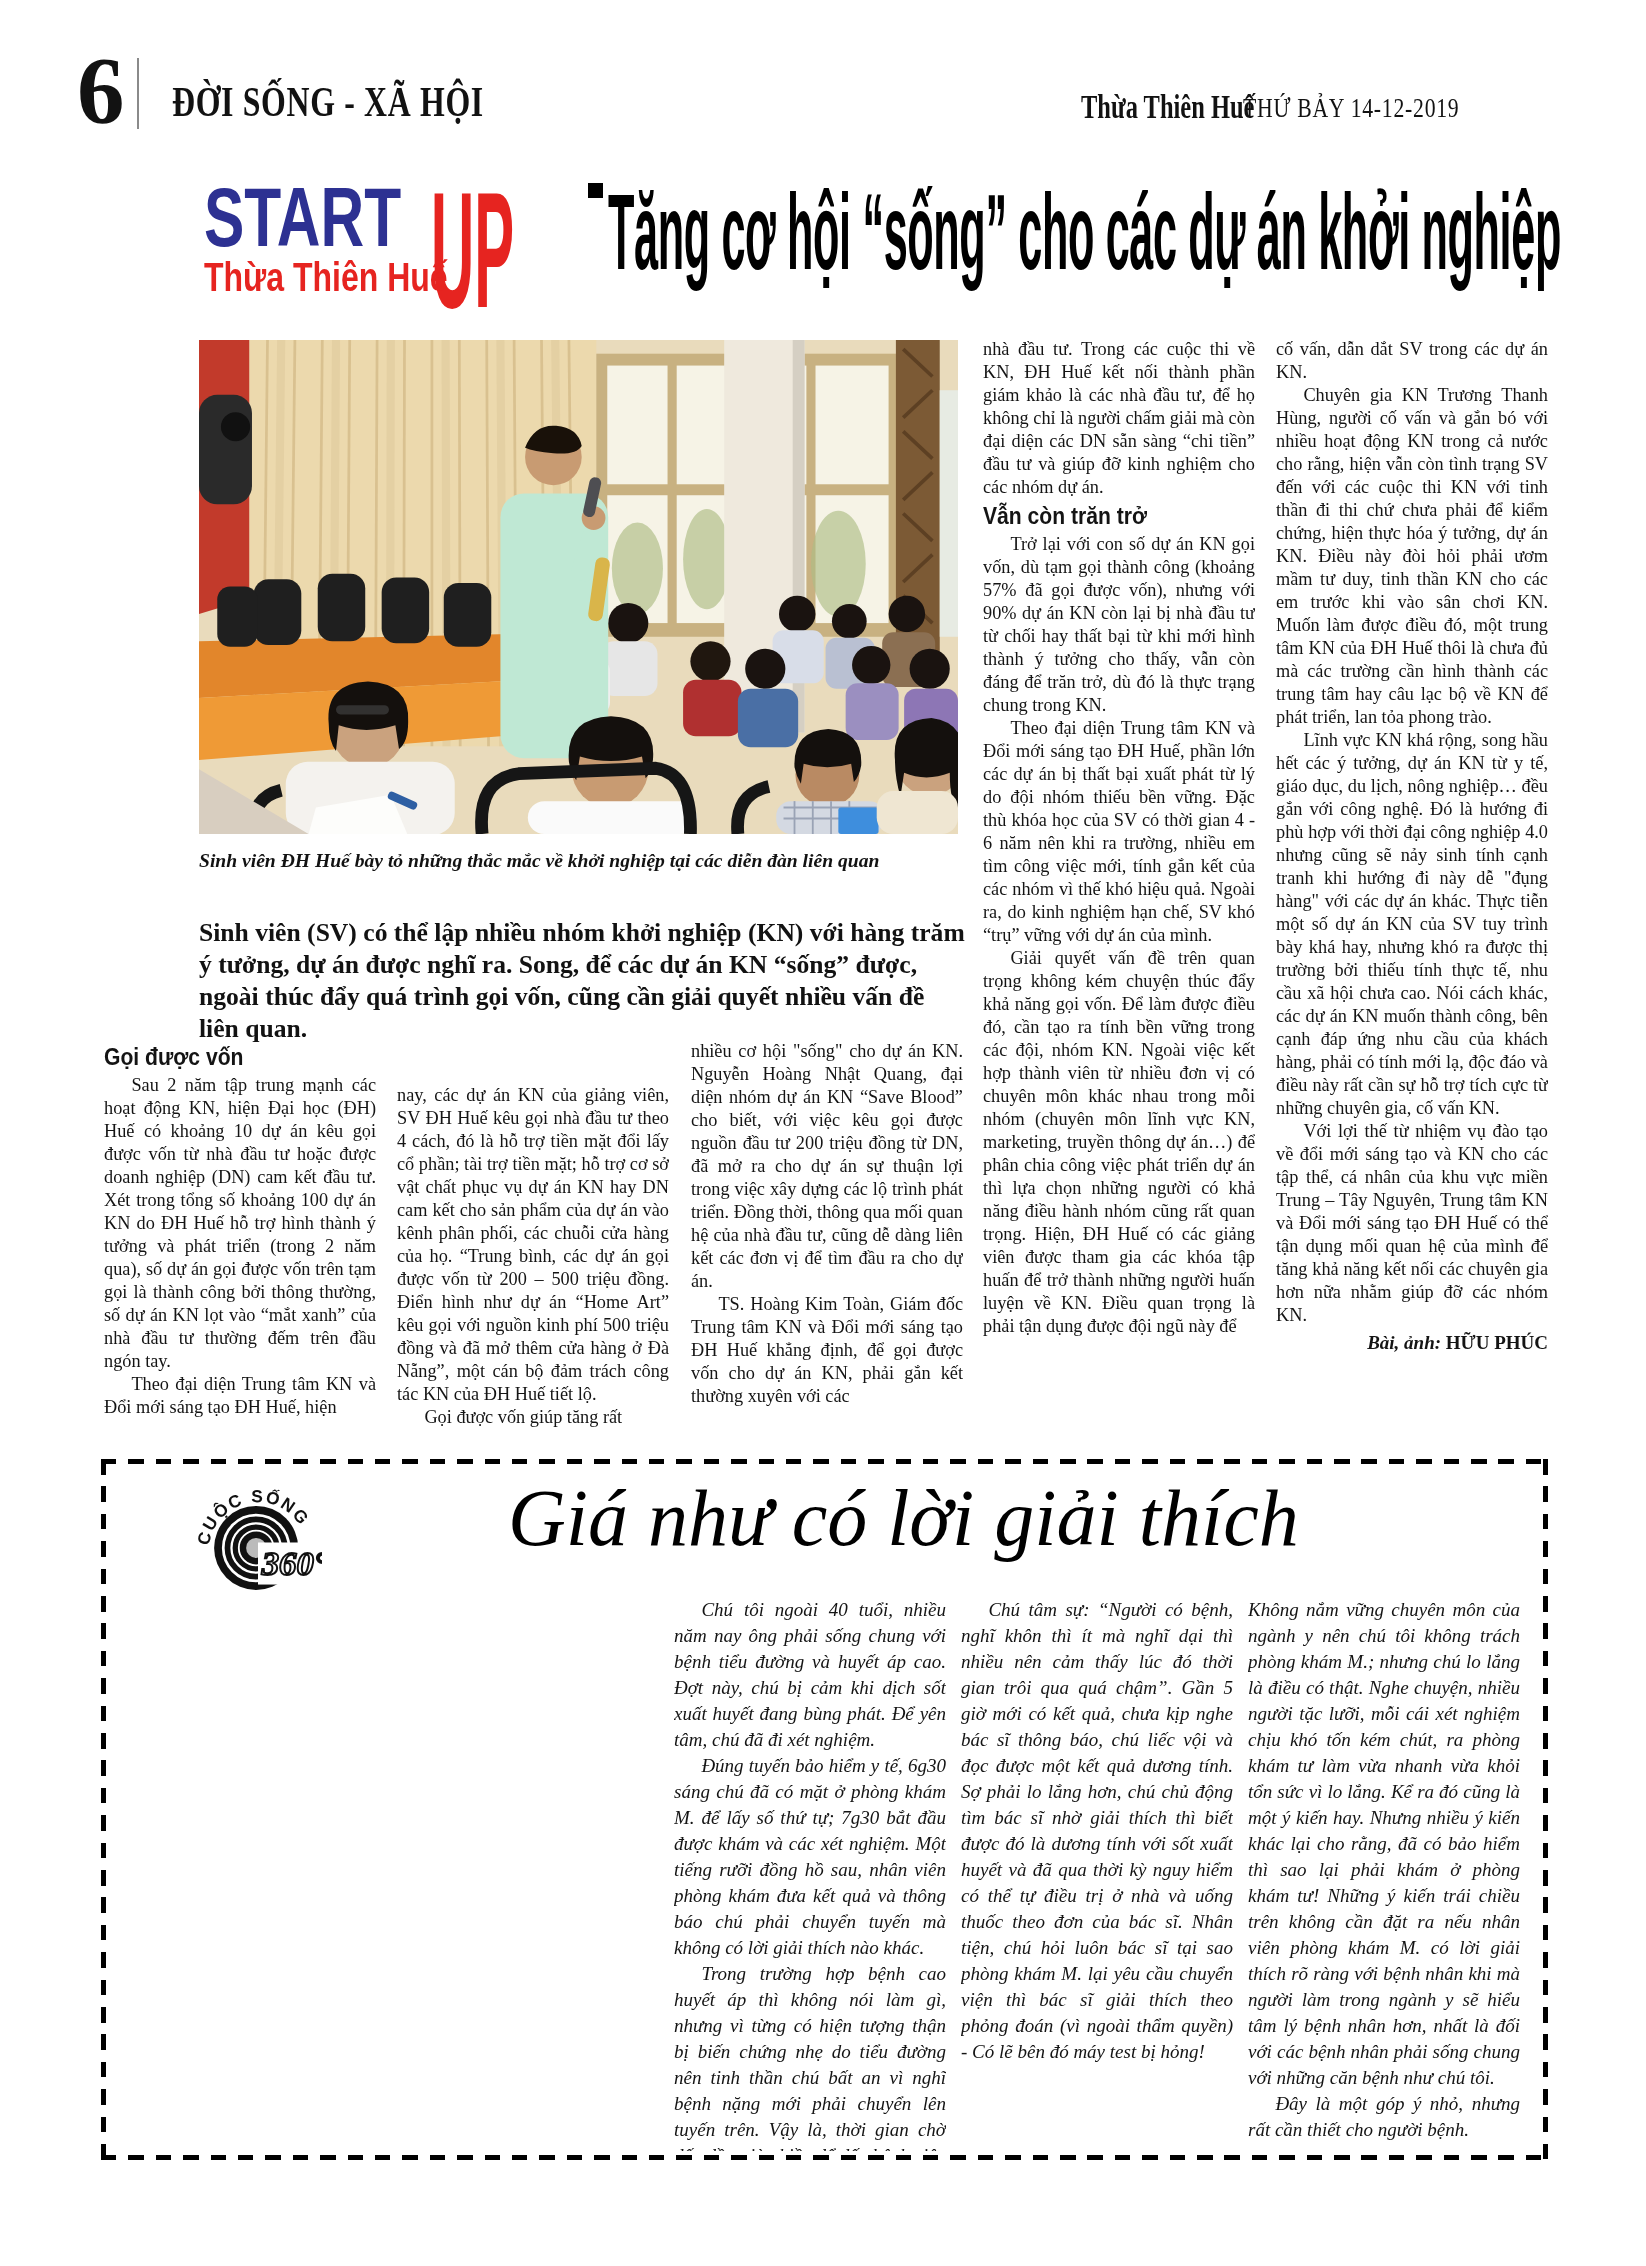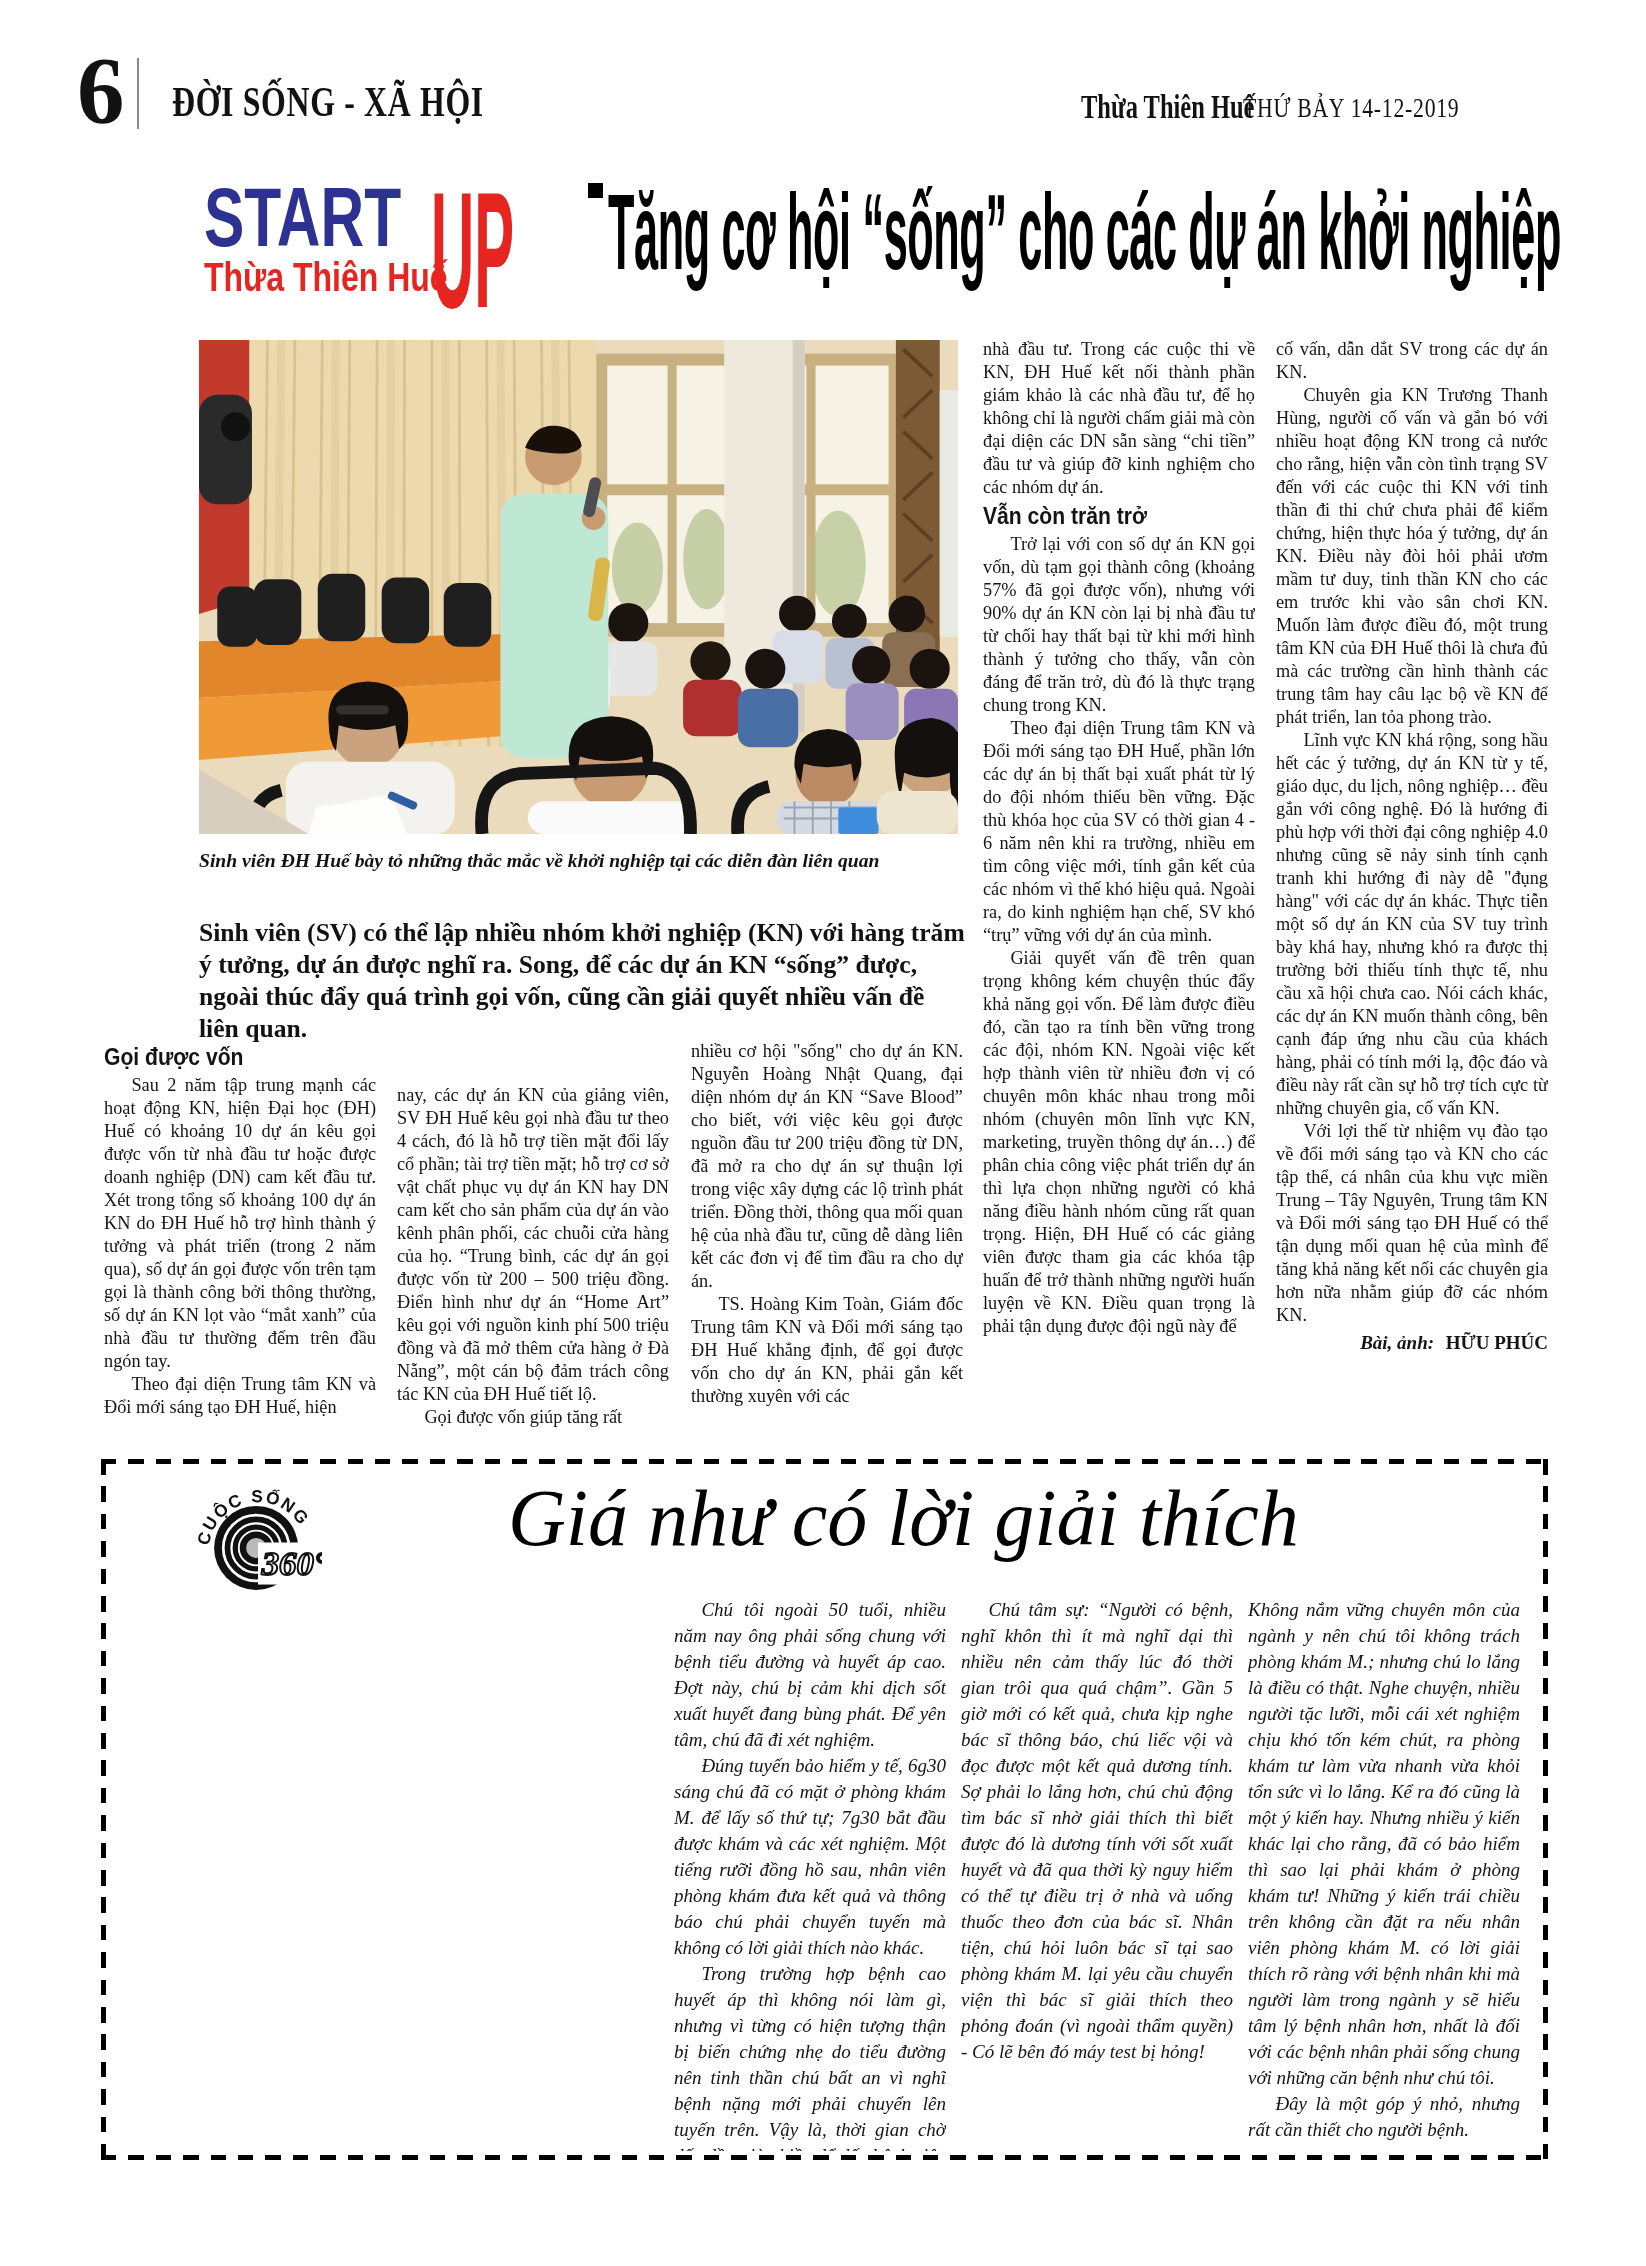--- a/index.html
+++ b/index.html
@@ -31,21 +31,21 @@
 
   
   .col{position:absolute;width:272px;overflow:hidden;font-size:18.3px;line-height:23px;
        text-align:justify;color:#141414;}
   .col p{margin:0;text-indent:27.4px;}
   .col p.frag{text-indent:0;}
   .col p.subhead{text-indent:0;font-family:"Liberation Sans",sans-serif;font-weight:bold;
        font-size:24px;line-height:27.4px;margin:2.7px 0 3.7px 0;transform:scaleX(.88);transform-origin:left;white-space:nowrap;}
   .col p.byline{text-indent:0;text-align:right;margin-top:3.7px;font-size:19px;}
   .by-label{font-style:italic;font-weight:bold;}
-  .by-name{font-weight:bold;margin-left:7px;}
+  .by-name{font-weight:bold;}
 
   
   .hdash{height:4.6px;background:repeating-linear-gradient(90deg,#000 0 15.5px,transparent 15.5px 27.4px);}
   .vdash{width:4.6px;background:repeating-linear-gradient(180deg,#000 0 15.5px,transparent 15.5px 27.4px);}
   .f-headline{font-size:80px;font-style:italic;line-height:1;color:#000;}
   .fcol{font-style:italic;font-size:19px;line-height:26px;}
 </style>
 </head>
 <body>
 
@@ -259,21 +259,21 @@
     <textPath href="#arcT" startOffset="6">CUỘC SỐNG</textPath>
   </text>
   <rect x="70" y="76" width="62" height="46" fill="#fff"></rect>
   <text x="74" y="112" font-family="Liberation Serif, serif" font-size="38" font-style="italic" font-weight="bold" fill="#fff" stroke="#111" stroke-width="2.2">360°</text>
 </svg>
 </div>
 
 <div class="abs nowrap f-headline" style="left:508px;top:1478px;">Giá như có lời giải thích</div>
 
 <div class="col fcol" style="left:674px;top:1597px;height:554px;">
-    <p class="para">Chú tôi ngoài 50 tuổi, nhiều năm nay ông phải sống chung với bệnh tiểu đường và huyết áp cao. Đợt này, chú bị cảm khi dịch sốt xuất huyết đang bùng phát. Để yên tâm, chú đã đi xét nghiệm.</p>
+    <p class="para">Chú tôi ngoài 40 tuổi, nhiều năm nay ông phải sống chung với bệnh tiểu đường và huyết áp cao. Đợt này, chú bị cảm khi dịch sốt xuất huyết đang bùng phát. Để yên tâm, chú đã đi xét nghiệm.</p>
     <p class="para">Đúng tuyến bảo hiểm y tế, 6g30 sáng chú đã có mặt ở phòng khám M. để lấy số thứ tự; 7g30 bắt đầu được khám và các xét nghiệm. Một tiếng rưỡi đồng hồ sau, nhân viên phòng khám đưa kết quả và thông báo chú phải chuyển tuyến mà không có lời giải thích nào khác.</p>
     <p class="para">Trong trường hợp bệnh cao huyết áp thì không nói làm gì, nhưng vì từng có hiện tượng thận bị biến chứng nhẹ do tiểu đường nên tinh thần chú bất an vì nghĩ bệnh nặng mới phải chuyển lên tuyến trên. Vậy là, thời gian chờ đến đầu giờ chiều để đến bệnh viện tuyến trên khám chú đã</p>
   </div>
 <div class="col fcol" style="left:961px;top:1597px;height:554px;">
     <p class="para">Chú tâm sự: “Người có bệnh, nghĩ khôn thì ít mà nghĩ dại thì nhiều nên cảm thấy lúc đó thời gian trôi qua quá chậm”. Gần 5 giờ mới có kết quả, chưa kịp nghe bác sĩ thông báo, chú liếc vội và đọc được một kết quả dương tính. Sợ phải lo lắng hơn, chú chủ động tìm bác sĩ nhờ giải thích thì biết được đó là dương tính với sốt xuất huyết và đã qua thời kỳ nguy hiểm có thể tự điều trị ở nhà và uống thuốc theo đơn của bác sĩ. Nhân tiện, chú hỏi luôn bác sĩ tại sao phòng khám M. lại yêu cầu chuyển viện thì bác sĩ giải thích theo phỏng đoán (vì ngoài thẩm quyền) - Có lẽ bên đó máy test bị hỏng!</p>
   </div>
 <div class="col fcol" style="left:1248px;top:1597px;height:554px;">
     <p class="frag">Không nắm vững chuyên môn của ngành y nên chú tôi không trách phòng khám M.; nhưng chú lo lắng là điều có thật. Nghe chuyện, nhiều người tặc lưỡi, mỗi cái xét nghiệm chịu khó tốn kém chút, ra phòng khám tư làm vừa nhanh vừa khỏi tổn sức vì lo lắng. Kể ra đó cũng là một ý kiến hay. Nhưng nhiều ý kiến khác lại cho rằng, đã có bảo hiểm thì sao lại phải khám ở phòng khám tư! Những ý kiến trái chiều trên không cần đặt ra nếu nhân viên phòng khám M. có lời giải thích rõ ràng với bệnh nhân khi mà người làm trong ngành y sẽ hiểu tâm lý bệnh nhân hơn, nhất là đối với các bệnh nhân phải sống chung với những căn bệnh như chú tôi.</p>
     <p class="para">Đây là một góp ý nhỏ, nhưng rất cần thiết cho người bệnh.</p>
   </div>

